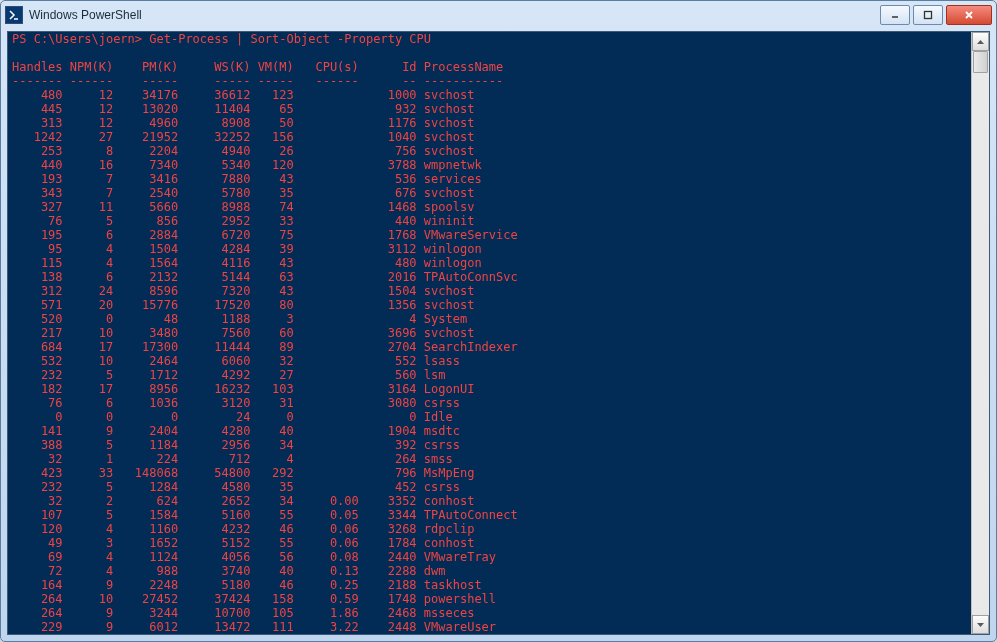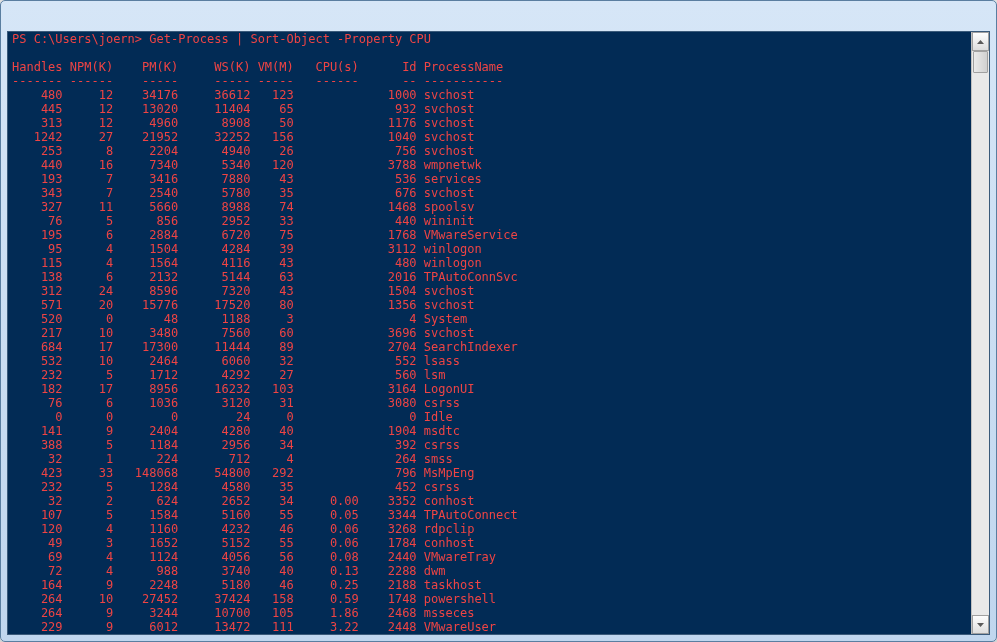--- a/index.html
+++ b/index.html
@@ -24,20 +24,45 @@
   .sb-btn{width:15px;height:17px;border:1px solid #a0a0a0;background:linear-gradient(#fdfdfd,#dedede);
           margin:0;display:flex;align-items:center;justify-content:center;}
   .sb-track{flex:1;position:relative;width:15px;}
   .sb-thumb{position:absolute;left:0;width:15px;border:1px solid #a0a0a0;box-sizing:border-box;
             background:linear-gradient(90deg,#eaeaea,#d0d0d0);border-radius:1px;}
 </style>
 </head>
 <body>
 
 <div class="win">
+  <div class="titlebar">
+    <div class="ps-icon">
+      <svg width="10" height="10" viewBox="0 0 10 10">
+          <path d="M1 1 L5 5 L1 9 M5 9 L9 9" stroke="#fff" stroke-width="1.5" fill="none"></path>
+        </svg>
+    </div>
+    <div class="title">Windows PowerShell</div>
+    <div class="winbtns">
+      <div class="wb">
+        <svg width="10" height="10">
+            <line x1="2" y1="7" x2="8" y2="7" stroke="#333" stroke-width="1.5"></line>
+          </svg>
+      </div>
+      <div class="wb">
+        <svg width="10" height="10">
+            <rect x="1.5" y="1.5" width="7" height="7" fill="none" stroke="#333" stroke-width="1.3"></rect>
+          </svg>
+      </div>
+      <div class="wb close">
+        <svg width="12" height="10">
+            <path d="M3 2 L9 8 M9 2 L3 8" stroke="#fff" stroke-width="1.8"></path>
+          </svg>
+      </div>
+    </div>
+  </div>
   <div class="client">
     <div class="term" id="term">PS C:\Users\joern&gt; Get-Process | Sort-Object -Property CPU
 
 Handles NPM(K)    PM(K)     WS(K) VM(M)   CPU(s)      Id ProcessName
 ------- ------    -----     ----- -----   ------      -- -----------
     480     12    34176     36612   123             1000 svchost
     445     12    13020     11404    65              932 svchost
     313     12     4960      8908    50             1176 svchost
    1242     27    21952     32252   156             1040 svchost
     253      8     2204      4940    26              756 svchost

